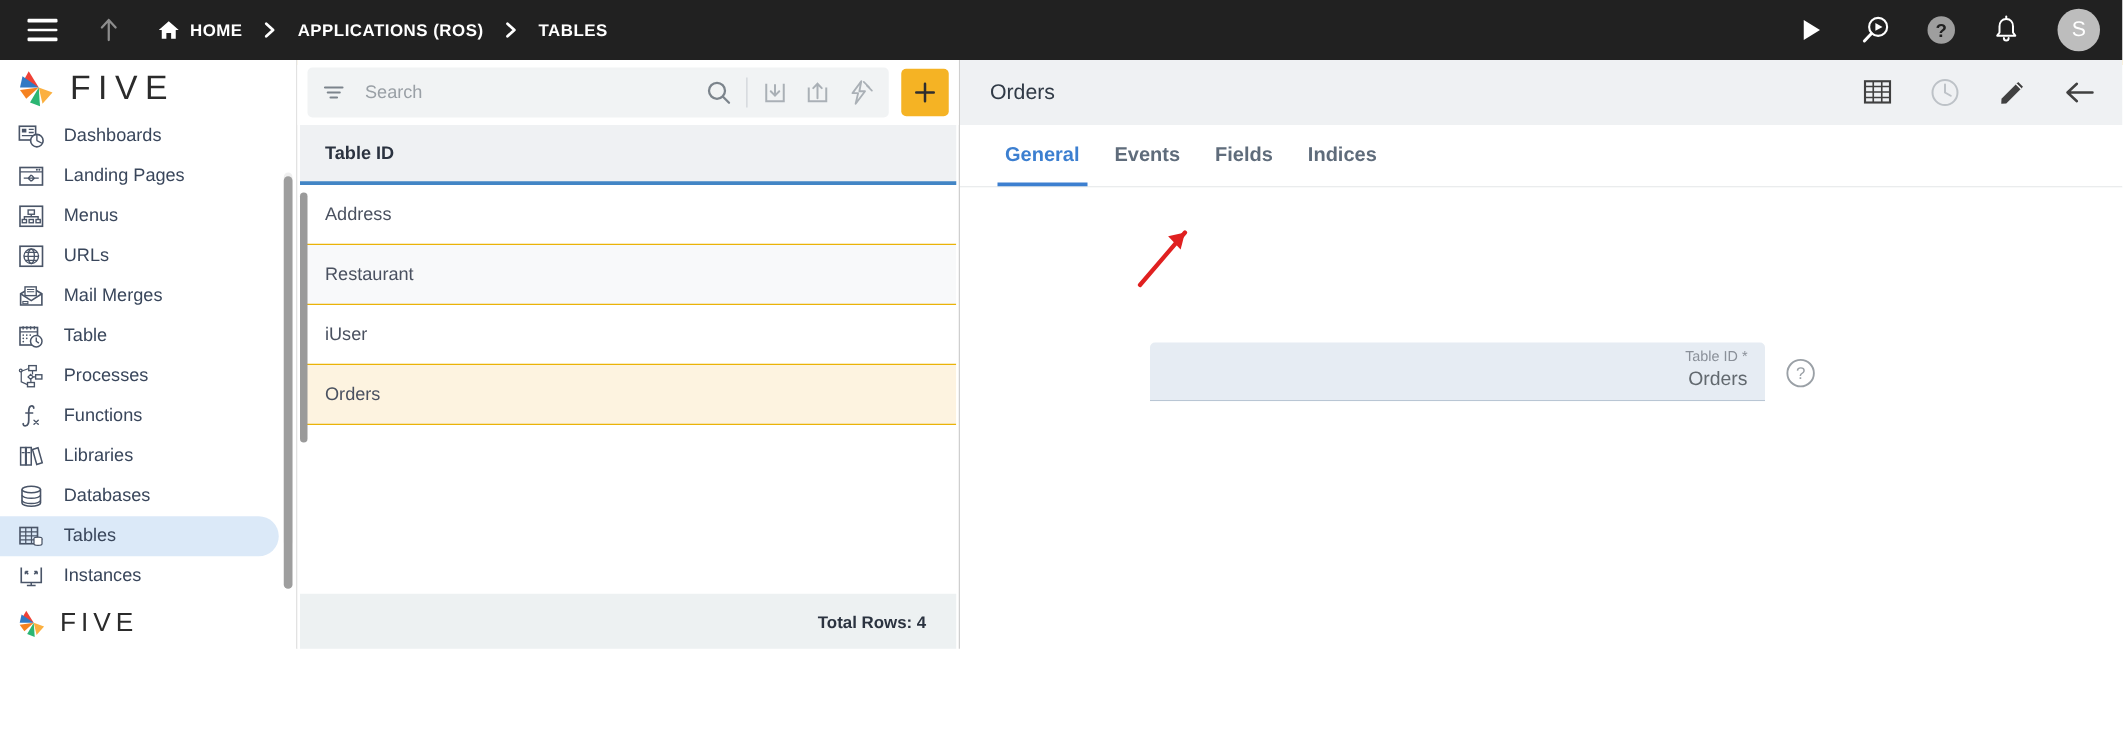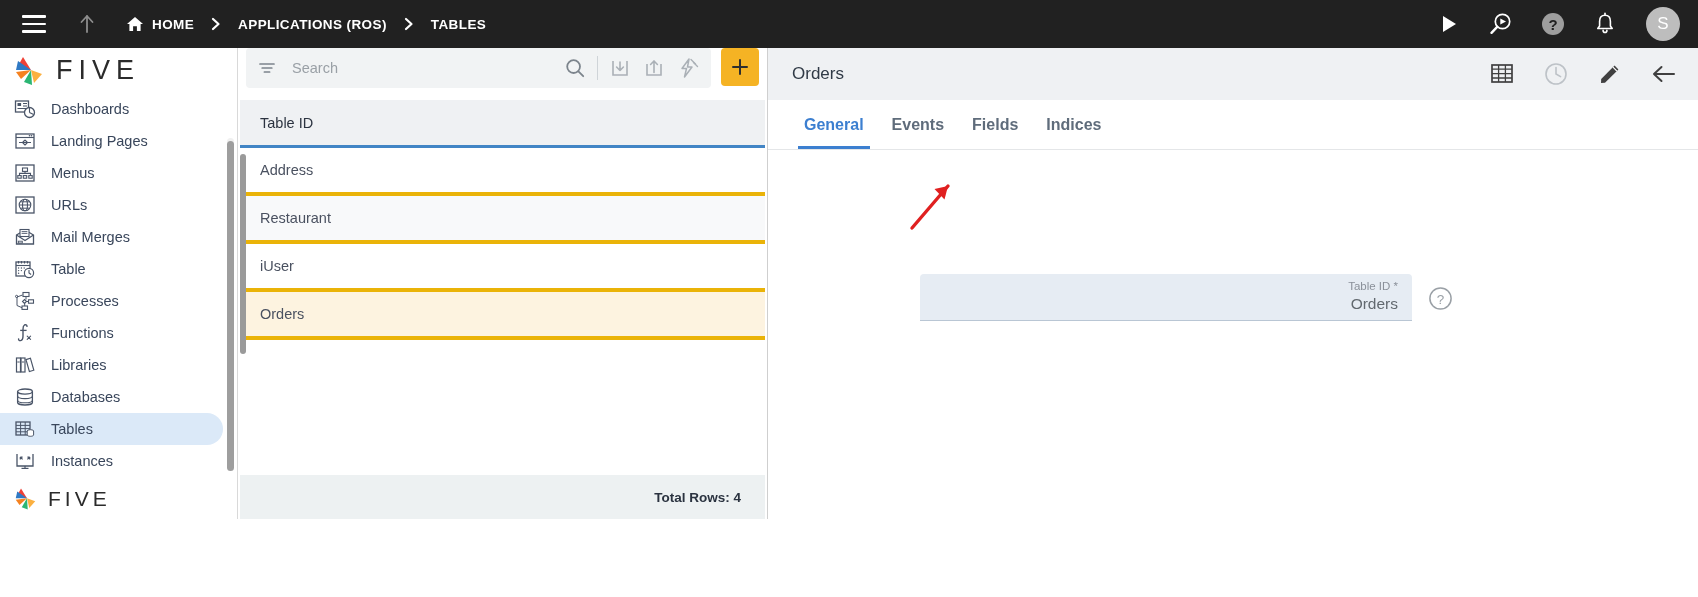--- a/index.html
+++ b/index.html
@@ -75,21 +75,21 @@
     position: absolute; right: 3px; top: 45px; width: 7px; bottom: 42px;
     background: #f0f0f0; border-radius: 4px;
   }
 
   
   .listpanel {
     width: 530px; flex: 0 0 530px; background: #ffffff;
     border-right: 1px solid #cfcfcf; display: flex; flex-direction: column;
     position: relative;
   }
-  .lp-toolbar { height: 52px; flex: 0 0 52px; display: flex; align-items: flex-start; padding: 0 8px; background: #fff; }
+  .lp-toolbar { height: 52px; flex: 0 0 52px; display: flex; align-items: center; padding: 0 8px; background: #fff; }
   .searchbar {
     flex: 1; height: 40px; background: #f1f3f4; border-radius: 4px;
     display: flex; align-items: center; padding: 0 6px;
   }
   .filter-ico { width: 30px; display: flex; align-items: center; justify-content: center; cursor: pointer; }
   .search-input {
     flex: 1; border: none; outline: none; background: transparent;
     font-size: 14.5px; color: #3c4043; padding-left: 10px;
     font-family: "Liberation Sans", sans-serif;
   }
@@ -98,25 +98,25 @@
   .sb-divider { width: 1px; height: 24px; background: #cfd4d8; margin: 0 5px; }
   .add-btn {
     width: 38px; height: 38px; background: #f5b324; border-radius: 4px;
     display: flex; align-items: center; justify-content: center; margin-left: 10px;
     cursor: pointer; flex: 0 0 38px;
   }
   .lp-head {
     height: 48px; flex: 0 0 48px; background: #eff1f3; display: flex; align-items: center;
     padding-left: 20px; border-bottom: 3px solid #4285c5; margin: 0 2px 0 2px;
   }
-  .lp-head-text { font-size: 14.5px; font-weight: normal; color: #2b3340; }
+  .lp-head-text { font-size: 14.5px; font-weight: bold; color: #2b3340; }
   .lp-rows { flex: 1; overflow: hidden; margin: 0 2px; }
   .lp-row {
     height: 48px; display: flex; align-items: center; padding-left: 20px;
-    border-bottom: 4px solid #eab308; cursor: pointer; font-size: 14.5px; color: #4a5160;
+    border-bottom: 1px solid #eab308; cursor: pointer; font-size: 14.5px; color: #4a5160;
   }
   .lp-row.alt { background: #f8f9fa; }
   .lp-row.sel { background: #fdf3e0; }
   .lp-filler { flex: 1; background: #ffffff; margin: 0 2px; }
   .lp-footer {
     height: 44px; flex: 0 0 44px; background: #edf1f2; display: flex; align-items: center;
     justify-content: flex-end; padding-right: 24px; margin: 0 2px;
   }
   .lp-footer-text { font-size: 13.5px; font-weight: bold; color: #2b3340; }
   .lp-scroll { position: absolute; left: 2px; top: 106px; width: 6px; height: 200px; background: #9a9a9a; border-radius: 3px; cursor: pointer; }

